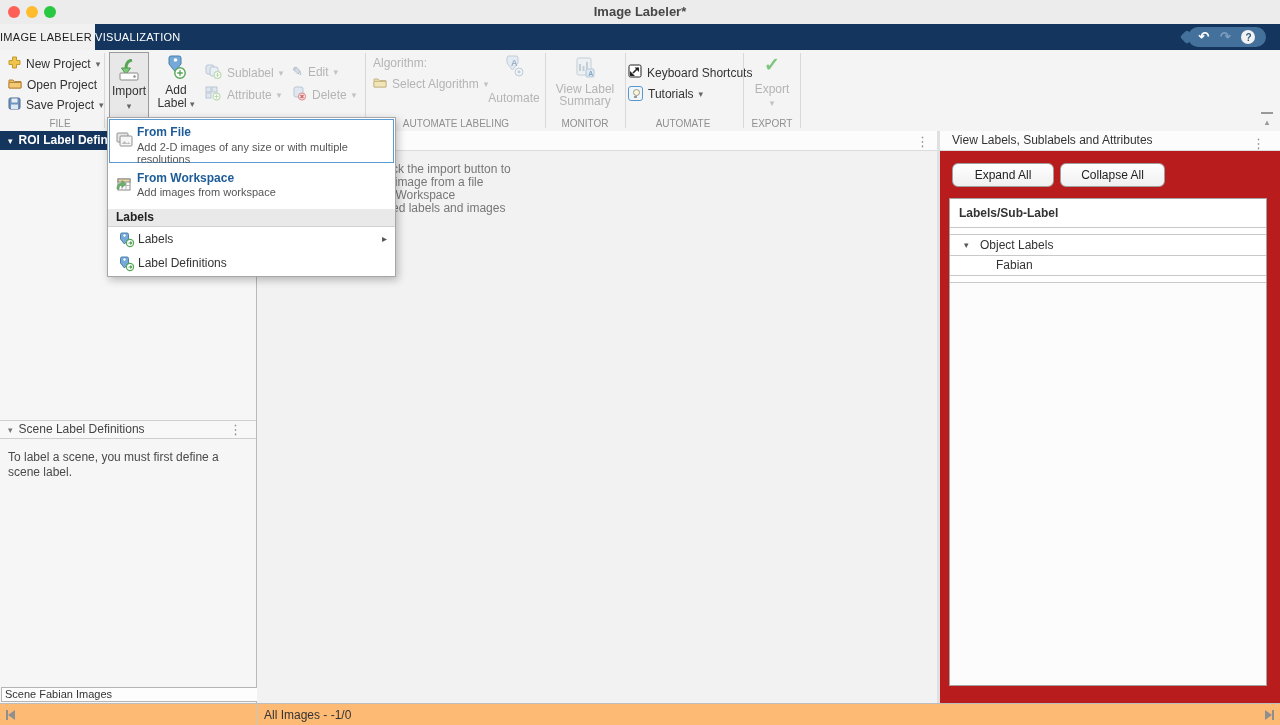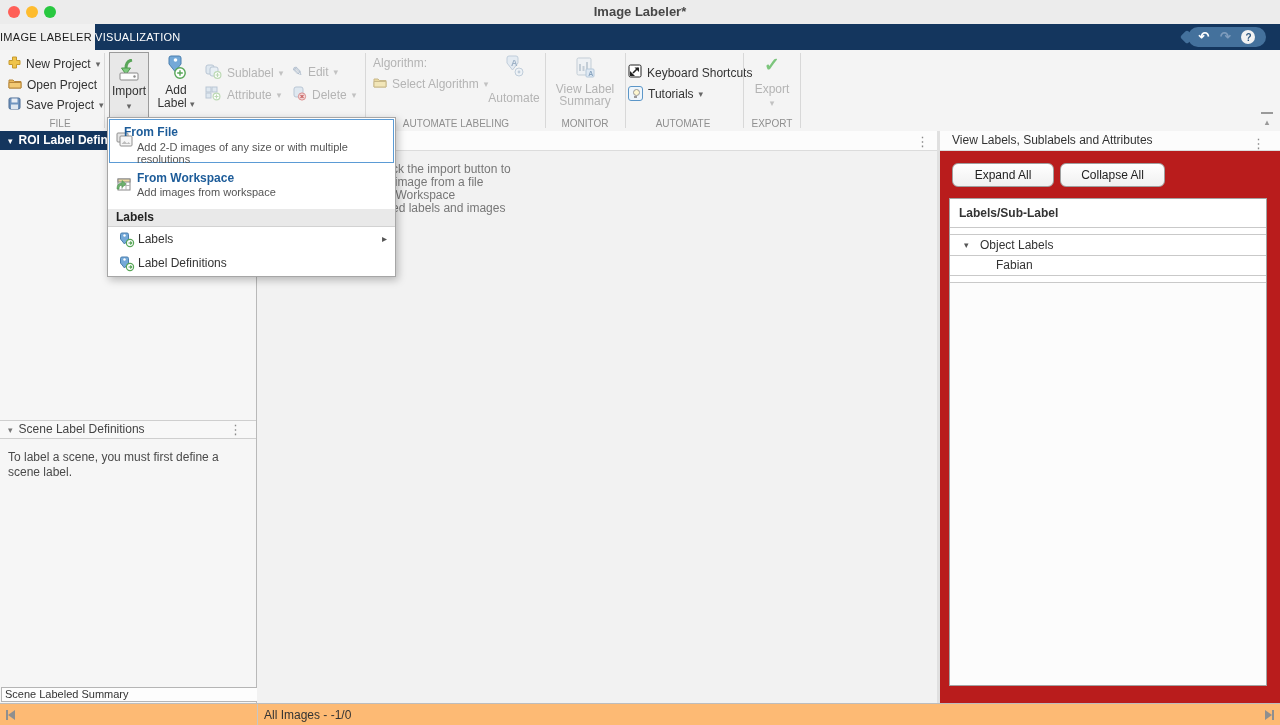--- a/index.html
+++ b/index.html
@@ -288,21 +288,21 @@
     <div class="roihdr">
       <span class="dd" style="color:#fff;margin:0 6px 0 8px;">▾</span><span class="cap">ROI Label Definitions</span>
     </div>
     <div class="scenehdr">
       <span class="dd" style="color:#777;margin:0 6px 0 8px;">▾</span><span>Scene Label Definitions</span>
       <span class="mi-dots" style="position:absolute;right:14px;top:0;">⋮</span>
     </div>
     <div class="scenebody">
       <div style="margin:12px 10px 0 8px;line-height:15px;color:#4a4a4a;">To label a scene, you must first define a scene label.</div>
     </div>
-    <div class="sceneimg">Scene Labeled Summary</div>
+    <div class="sceneimg">Scene Fabian Images</div>
   </div>
 
   <div class="centerpanel">
     <div class="centerhdr">
       <span class="mi-dots" style="position:absolute;left:659px;top:3px;">⋮</span>
     </div>
     <div class="emptyline" style="left:121px;top:31px;">Click the import button to</div>
     <div class="emptyline" style="left:91px;top:44px;">Load an image from a file</div>
     <div class="emptyline" style="left:19px;top:57px;">Load images from the Workspace</div>
     <div class="emptyline" style="left:79px;top:70px;">Import saved labels and images</div>
@@ -346,21 +346,21 @@
 
     <div class="mitem" style="height:46px;">
       <div class="hl"></div>
       <span class="abs" style="left:8px;top:14px;">
         <svg width="17" height="15">
             <rect x="1" y="1" width="11" height="9" rx="1" fill="#e6e6e6" stroke="#909090"></rect>
             <rect x="4" y="4" width="12" height="10" rx="1" fill="#f6f6f6" stroke="#909090"></rect>
             <path d="M5.5 12l3-3 2.5 2.5 1.5-1.5 2 2z" fill="#bdbdbd"></path>
           </svg>
       </span>
-      <div class="mtitle abs" style="left:16px;top:7px;">From File</div>
+      <div class="mtitle abs" style="left:29px;top:7px;">From File</div>
       <div class="mdesc abs" style="left:29px;top:23px;">Add 2-D images of any size or with multiple resolutions</div>
     </div>
 
     <div class="mitem" style="height:45px;">
       <span class="abs" style="left:8px;top:13px;">
         <svg width="16" height="15">
             <rect x="2" y="2" width="12" height="11" fill="#fff" stroke="#8a8a8a"></rect>
             <rect x="2" y="2" width="12" height="3" fill="#ecd9a0" stroke="#8a8a8a"></rect>
             <path d="M2 8.5h12M6 5v8M10 5v8" stroke="#b5b5b5"></path>
             <path d="M1 12c0-4 2-6 5-6l0-2.5L10 7l-4 3.5L6 8c-2 0-3 1.5-3 4z" fill="#6fb06f" stroke="#4e9a4e" stroke-width=".6"></path>

